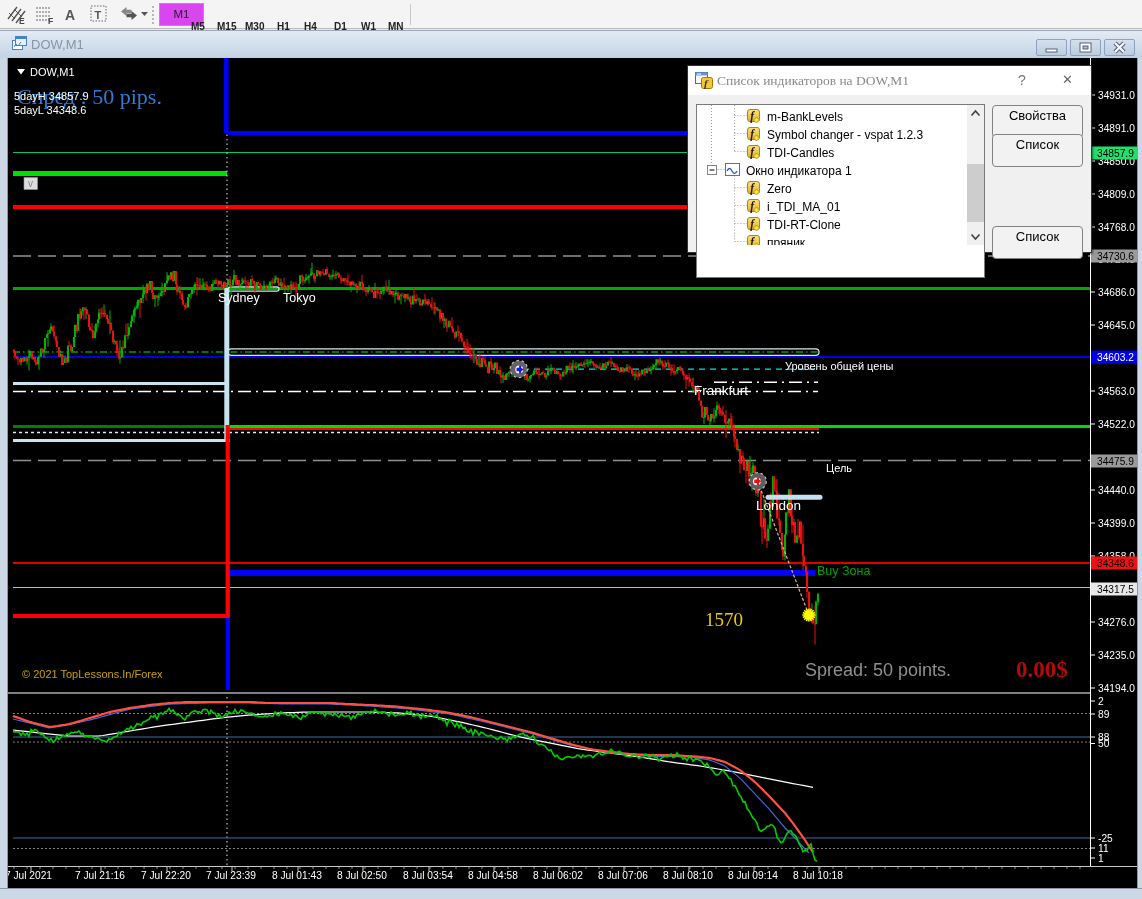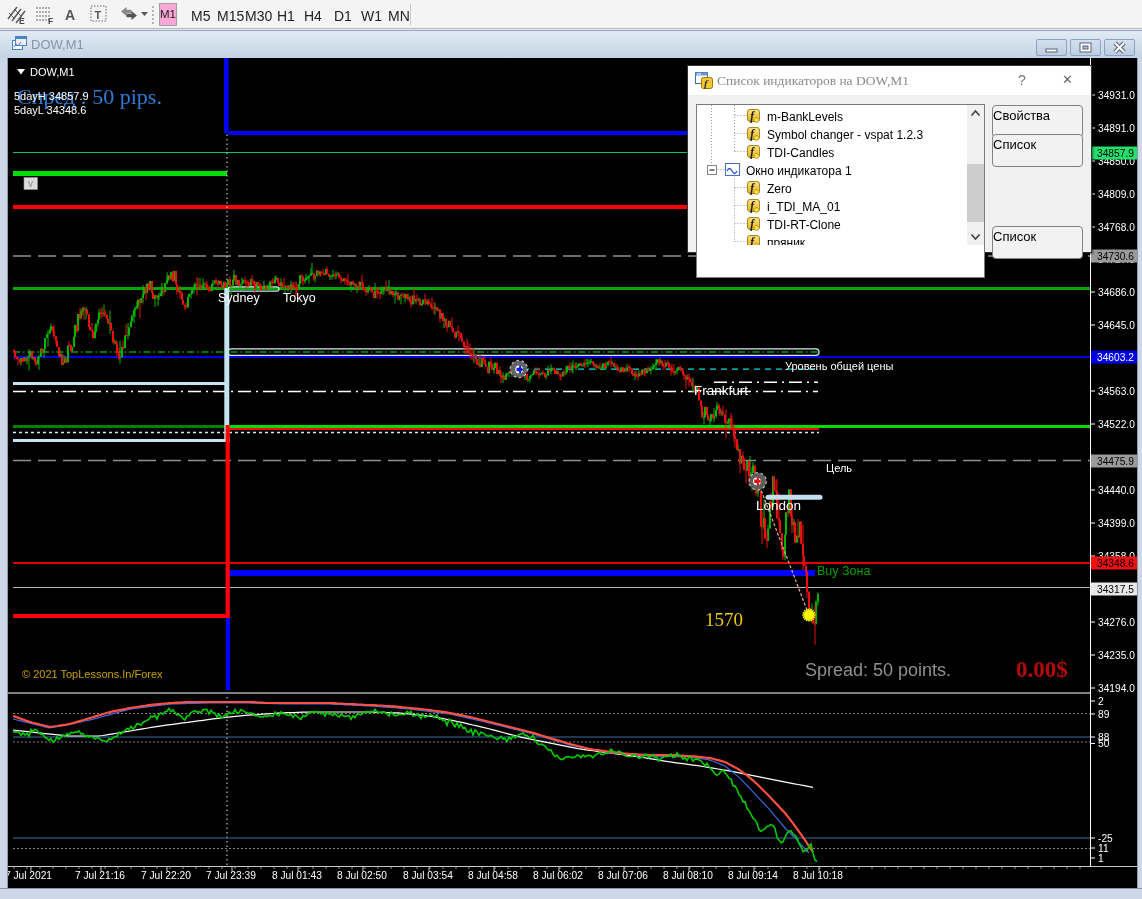--- a/index.html
+++ b/index.html
@@ -1,22 +1,22 @@
 <!DOCTYPE html>
 <html><head><meta charset="utf-8">
 <style>
 * { margin:0; padding:0; box-sizing:border-box; }
 body { width:1142px; height:899px; position:relative; overflow:hidden;
   font-family:"Liberation Sans",sans-serif; background:#E8ECF2; }
 #toolbar { position:absolute; left:0; top:0; width:1142px; height:29px;
   background:#F4F4F4; border-bottom:1px solid #B8B8B8; }
-#m1btn { position:absolute; left:159px; top:3px; width:18px; height:23px;
-  background:#f9a8d4; border:1px solid #9AA0A8; color:#222; font-size:11.5px;
+#m1btn { position:absolute; left:159px; top:3px; width:45px; height:23px;
+  background:#d946ef; border:1px solid #9AA0A8; color:#222; font-size:11.5px;
   text-align:center; line-height:21px; }
-.tf { position:absolute; top:5px; height:23px; color:#222; font-size:14px; line-height:23px; }
+.tf { position:absolute; top:15px; height:23px; color:#222; font-size:10px; line-height:23px;font-weight:bold; }
 #tfsep { position:absolute; left:410px; top:4px; width:1px; height:21px; background:#C8C8C8; }
 #titlebar { position:absolute; left:0; top:30px; width:1142px; height:28px;
   background:linear-gradient(#E2EBF5,#C3D3E4); border-top:1px solid #9AA6B4; }
 #titletext { position:absolute; left:31px; top:6px; font-size:13px; color:#8694A6; }
 .wbtn { position:absolute; top:8px; width:31px; height:17px; border:1px solid #8FA0C0;
   border-radius:2px; background:linear-gradient(#D4E0EE,#BCCCE0); color:#fff;
   text-align:center; font-size:10px; line-height:15px; font-weight:bold;
   text-shadow:0 0 2px #667; }
 #chartbg { position:absolute; left:8px; top:58px; width:1129px; height:830px; background:#000; }
 #frameL { position:absolute; left:0; top:58px; width:8px; height:841px; background:#CDD8E6; border-right:1px solid #8C98A8;}
@@ -33,21 +33,21 @@
 #dlg-title { position:absolute; left:0; top:0; width:100%; height:29px; background:#fff; }
 #dlg-cap { position:absolute; left:29px; top:7px; font-size:13.5px; color:#8A8A8A;font-family:Liberation Serif, serif; }
 #dlg-q { position:absolute; left:330px; top:6px; font-size:14px; color:#777; }
 #dlg-x { position:absolute; left:374px; top:6px; font-size:13px; color:#666; }
 #dlg-body { position:absolute; left:0; top:29px; width:100%; height:158px; }
 #lst { position:absolute; left:8px; top:9px; width:289px; height:174px;
   background:#fff; border:1px solid #7A7A7A; overflow:hidden; }
 #sb { position:absolute; right:0; top:0; width:17px; height:140px; background:#F0F0F0; }
 #sb-thumb { position:absolute; left:0; top:59px; width:17px; height:58px; background:#CDCDCD; }
 .dbtn { position:absolute; left:304px; width:91px; height:33px; background:#F2F2F2;
-  border:1px solid #828282; border-radius:4px; text-align:left; line-height:20px;
+  border:1px solid #828282; border-radius:4px; text-align:center; line-height:20px;
   font-size:13px; color:#000; }
 </style></head>
 <body>
 
 <div id="toolbar">
  <svg width="420" height="29">
   <g stroke="#555" fill="none" stroke-width="1.4">
    <line x1="8" y1="19" x2="17" y2="7"></line>
         <line x1="12" y1="21" x2="21" y2="9"></line>
         <line x1="16" y1="23" x2="25" y2="11"></line>

